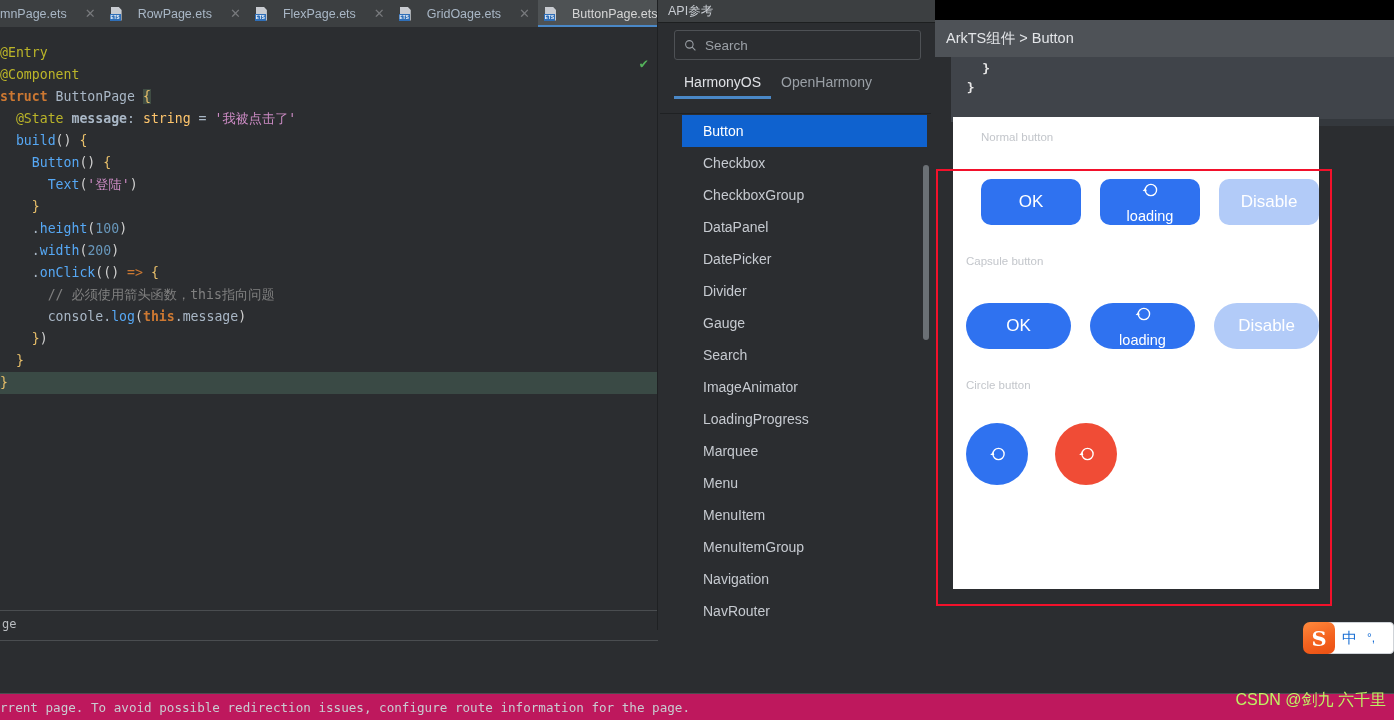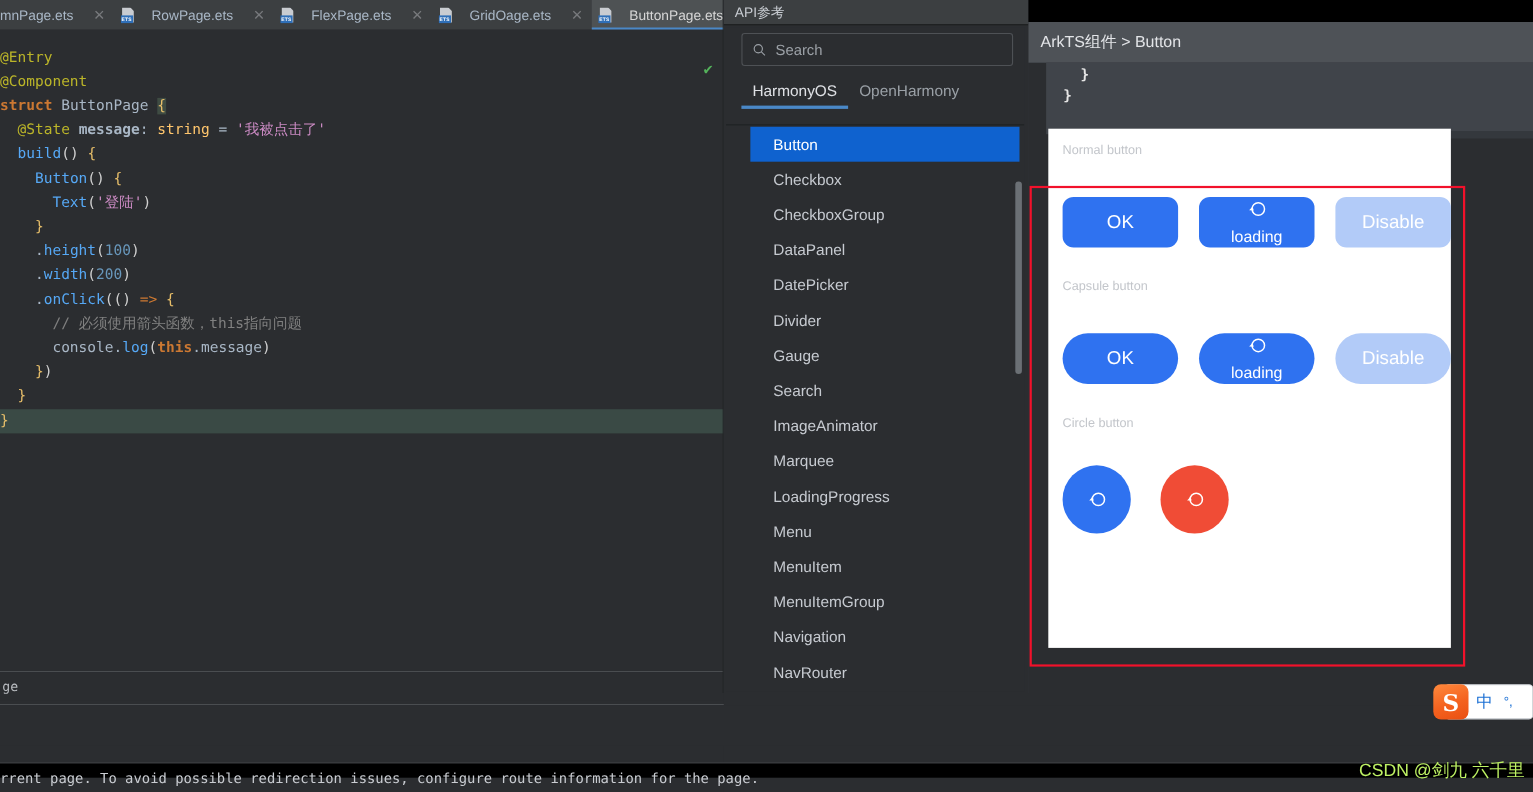--- a/index.html
+++ b/index.html
@@ -112,21 +112,21 @@
 
   .ime { position:absolute; left:1313px; top:622px; width:81px; height:32px;
          background:#fff; border:1px solid #cfd3d8; border-radius:4px; display:flex; align-items:center; }
   .ime .slogo { position:absolute; left:-11px; top:-1px; width:32px; height:32px; border-radius:7px;
                 background:linear-gradient(160deg,#ff8a3d 0%, #f4621f 55%, #ea4f12 100%);
                 color:#fff; font-size:21px; font-weight:bold; font-family:"DejaVu Serif",serif;
                 display:flex; align-items:center; justify-content:center; line-height:1; }
   .ime .zh { margin-left:28px; color:#1a6fd4; font-size:15px; }
   .ime .punct { margin-left:10px; color:#1a6fd4; font-size:12px; }
 
-  .console { position:absolute; left:0; top:693px; width:1394px; height:14px; background:#000000;
+  .console { position:absolute; left:0; top:693px; width:1394px; height:27px; background:#be185d;
              border-top:1px solid #4a4d50; }
   .console .msg { font-family:"DejaVu Sans Mono","Liberation Mono",monospace; font-size:12.6px;
                   color:#c9ccd1; line-height:27px; padding-left:0px; white-space:nowrap; }
   .watermark { position:absolute; right:8px; top:690px; font-size:16px; color:#bef264;
                font-family:"Liberation Sans", sans-serif; }
 
   .sep-v { position:absolute; left:657px; top:0; width:1px; height:630px; background:#1f2123; }
 </style>
 </head>
 <body>
@@ -229,22 +229,22 @@
         <div class="api-list">
           <div class="api-item sel">Button</div>
           <div class="api-item">Checkbox</div>
           <div class="api-item">CheckboxGroup</div>
           <div class="api-item">DataPanel</div>
           <div class="api-item">DatePicker</div>
           <div class="api-item">Divider</div>
           <div class="api-item">Gauge</div>
           <div class="api-item">Search</div>
           <div class="api-item">ImageAnimator</div>
+          <div class="api-item">LoadingProgress</div>
           <div class="api-item">Marquee</div>
-          <div class="api-item">LoadingProgress</div>
           <div class="api-item">Menu</div>
           <div class="api-item">MenuItem</div>
           <div class="api-item">MenuItemGroup</div>
           <div class="api-item">Navigation</div>
           <div class="api-item">NavRouter</div>
         </div>
         <div class="api-scroll"></div>
       </div>
     </div>
   </div>
@@ -257,21 +257,21 @@
       <div class="sl" style="padding-top:2px">    }</div>
       <div class="sl">  }</div>
       <div class="snip-scrollbar">
         <div class="track"></div>
         <div class="thumb"></div>
       </div>
     </div>
   </div>
 
   <div class="preview">
-    <div style="padding:14px 0 0 13px">
+    <div style="padding:14px 0 0 28px">
       <div class="pv-label">Normal button</div>
       <div class="pv-row" style="margin-top:36px">
         <div class="btn ok">
             <span>OK</span>
           </div>
         <div class="btn load">
           <svg width="18" height="18" viewBox="0 0 20 20">
             <circle cx="11" cy="10" r="6.3" fill="none" stroke="#fff" stroke-width="1.5"></circle>
             <path d="M5.2 7.6 L1.8 11.2 L6.4 11.4 Z" fill="#fff"></path>
           </svg>

